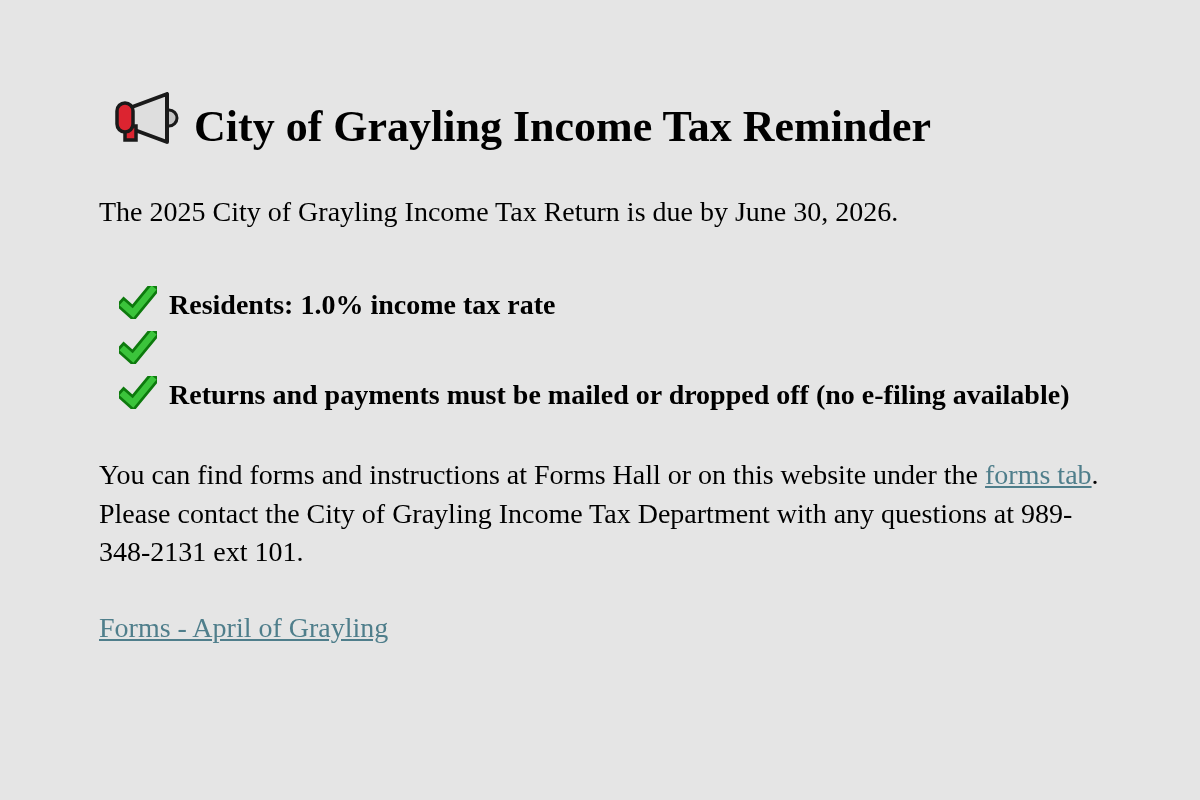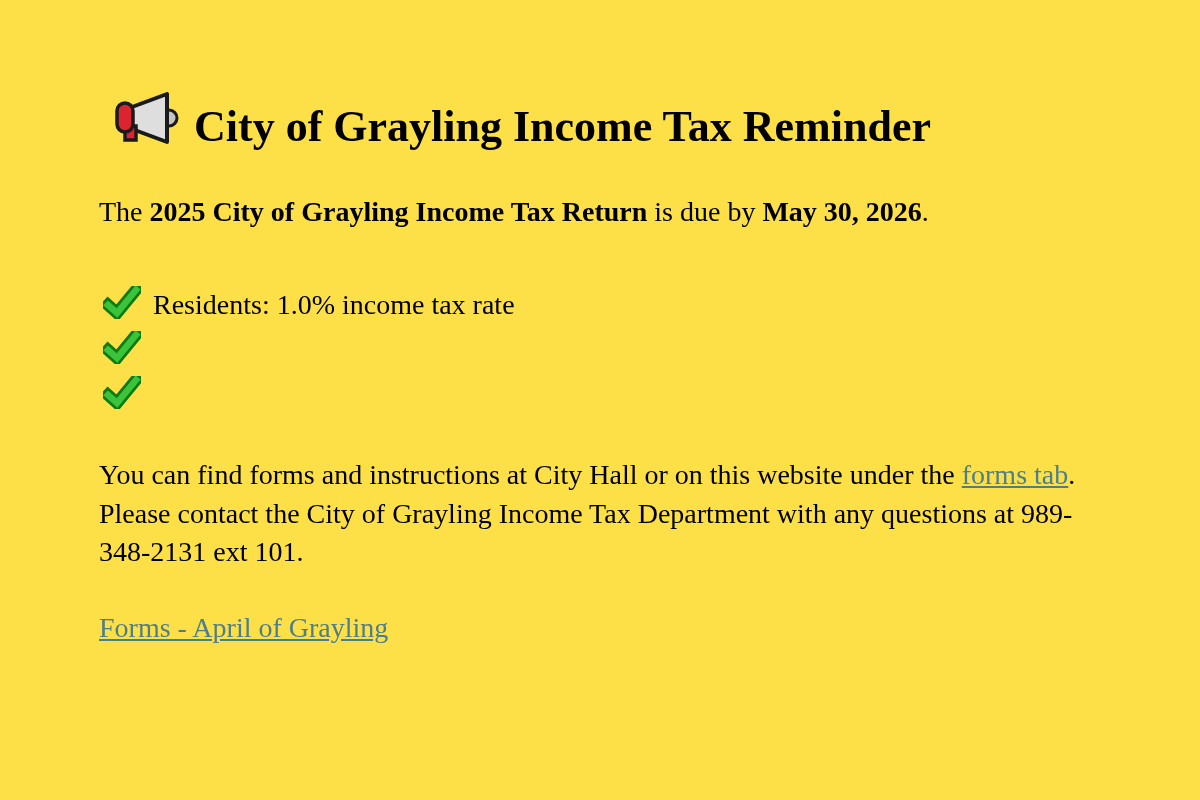--- a/index.html
+++ b/index.html
@@ -6,21 +6,21 @@
     margin: 0;
     padding: 0;
     background: #ffffff;
     color: #000000;
     font-family: "Liberation Serif", "DejaVu Serif", serif;
   }
   .page {
     width: 1200px;
     height: 800px;
     overflow: hidden;
-    background: #fde047;
+    background: #e5e5e5;
   }
   .doc {
     padding: 92px 0 0 99px;
     width: 1008px;
   }
   h1.title {
     font-size: 44px;
     font-weight: bold;
     line-height: 56px;
     margin: 0 0 38px 13px;
@@ -29,22 +29,22 @@
   .title .megaphone {
     vertical-align: -9px;
     margin-right: 10px;
   }
   p.intro {
     font-size: 28px;
     line-height: 38px;
     margin: 0 0 55px 0;
     white-space: nowrap;
   }
-  .bold { font-weight: bold; }
-  .bullets { margin: 0; }
+  .bold { font-weight: normal; }
+  .bullets { margin: 16px; font-weight: bold; }
   .bullet {
     font-size: 28px;
     line-height: 38px;
     margin: 0 0 7px 0;
   }
   .bullet .check {
     vertical-align: -5px;
     margin-left: 4px;
     margin-right: 12px;
   }
@@ -75,44 +75,44 @@
 
     <h1 class="title">
       <svg class="megaphone" width="72" height="58" viewBox="0 0 72 58" aria-hidden="true">
         <circle cx="57" cy="26" r="8" fill="#c4c4c4" stroke="#1a1a1a" stroke-width="3"></circle>
         <polygon points="20,15 55,2 55,50 20,37" fill="#dedede" stroke="#1a1a1a" stroke-width="4" stroke-linejoin="round"></polygon>
         <rect x="13" y="34" width="11" height="14" fill="#dc2430" stroke="#1a1a1a" stroke-width="3.5"></rect>
         <rect x="5" y="11" width="16" height="29" rx="8" fill="#dc2430" stroke="#1a1a1a" stroke-width="3.5"></rect>
       </svg><span>City of Grayling Income Tax Reminder</span>
     </h1>
 
-    <p class="intro"><span>The </span><span class="bold">2025 City of Grayling Income Tax Return</span><span> is due by </span><span class="bold">May 30, 2026</span><span>.</span></p>
+    <p class="intro"><span>The </span><span class="bold">2025 City of Grayling Income Tax Return</span><span> is due by </span><span class="bold">June 30, 2026</span><span>.</span></p>
 
     <div class="bullets">
       <div class="bullet">
         <svg class="check" width="38" height="33" viewBox="0 0 38 33" aria-hidden="true">
           <path d="M5 19 L14 27 L33 4" fill="none" stroke="#0d7a0d" stroke-width="12" stroke-linecap="square"></path>
           <path d="M5 19 L14 27 L33 4" fill="none" stroke="#3bc43b" stroke-width="6.5" stroke-linecap="square"></path>
         </svg><span>Residents: 1.0% income tax rate</span>
       </div>
       <div class="bullet">
         <svg class="check" width="38" height="33" viewBox="0 0 38 33" aria-hidden="true">
           <path d="M5 19 L14 27 L33 4" fill="none" stroke="#0d7a0d" stroke-width="12" stroke-linecap="square"></path>
           <path d="M5 19 L14 27 L33 4" fill="none" stroke="#3bc43b" stroke-width="6.5" stroke-linecap="square"></path>
         </svg>
       </div>
       <div class="bullet">
         <svg class="check" width="38" height="33" viewBox="0 0 38 33" aria-hidden="true">
           <path d="M5 19 L14 27 L33 4" fill="none" stroke="#0d7a0d" stroke-width="12" stroke-linecap="square"></path>
           <path d="M5 19 L14 27 L33 4" fill="none" stroke="#3bc43b" stroke-width="6.5" stroke-linecap="square"></path>
-        </svg>
+        </svg><span>Returns and payments must be mailed or dropped off (no e-filing available)</span>
       </div>
     </div>
 
-    <p class="info"><span>You can find forms and instructions at City Hall or on this website under the </span><a class="link" href="#">forms tab</a><span>. Please contact the City of Grayling Income Tax Department with any questions at 989-348-2131 ext 101.</span></p>
+    <p class="info"><span>You can find forms and instructions at Forms Hall or on this website under the </span><a class="link" href="#">forms tab</a><span>. Please contact the City of Grayling Income Tax Department with any questions at 989-348-2131 ext 101.</span></p>
 
     <div class="footer">
       <div>
         <a class="link" href="#">Forms - April of Grayling</a>
       </div>
     </div>
 
   </div>
 </div>
 

